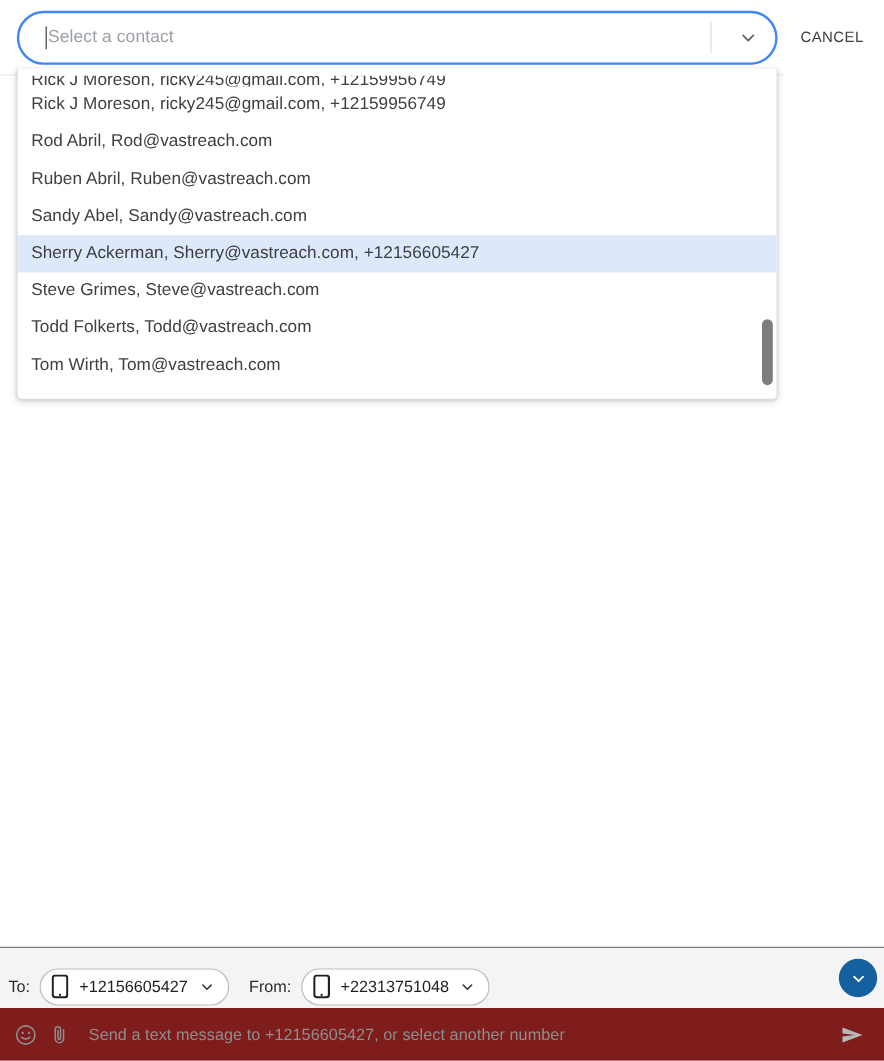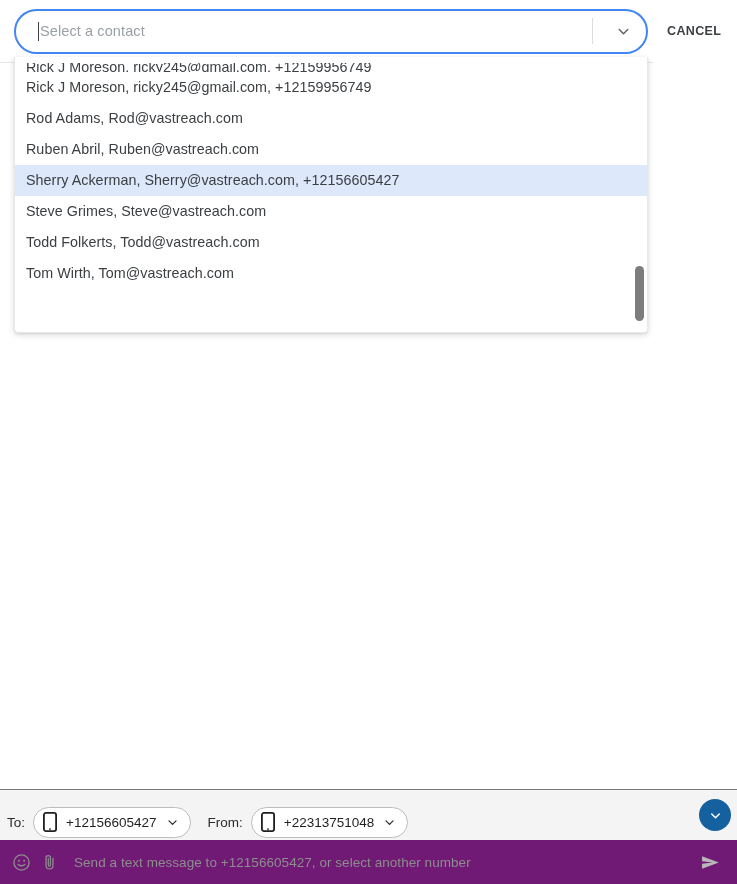--- a/index.html
+++ b/index.html
@@ -69,21 +69,21 @@
     width: 34px; height: 34px;
     flex: 0 0 auto;
     display: flex; align-items: center; justify-content: center;
     margin-right: 6px;
     border-radius: 50%;
     background: transparent;
   }
   .cancel-btn {
     margin-left: 17px;
     font-size: 12.5px;
-    font-weight: bold;
+    font-weight: normal;
     color: #3c4043;
     letter-spacing: .35px;
     white-space: nowrap;
     background: none;
     border: none;
     padding: 6px 2px;
     font-family: "Liberation Sans", sans-serif;
     cursor: pointer;
   }
 
@@ -201,21 +201,21 @@
     align-items: center;
     justify-content: center;
     cursor: pointer;
   }
 
   
   .compose-bar {
     position: absolute;
     left: 0; top: 840px;
     width: 737px; height: 44px;
-    background: #701a75;
+    background: #7f1d1d;
     display: flex;
     align-items: center;
     padding: 0 8px 0 7px;
   }
   .icon-btn {
     width: 28px; height: 28px;
     display: flex; align-items: center; justify-content: center;
     flex: 0 0 auto;
     cursor: pointer;
   }
@@ -263,24 +263,27 @@
     <div class="dropdown-scroll">
 
       <div class="option clipped">
         <span>Rick J Moreson, ricky245@gmail.com, +12159956749</span>
       </div>
 
       <div class="option">
         <span>Rick J Moreson, ricky245@gmail.com, +12159956749</span>
       </div>
       <div class="option">
-        <span>Rod Adams, Rod@vastreach.com</span>
+        <span>Rod Abril, Rod@vastreach.com</span>
       </div>
       <div class="option">
         <span>Ruben Abril, Ruben@vastreach.com</span>
+      </div>
+      <div class="option">
+        <span>Sandy Abel, Sandy@vastreach.com</span>
       </div>
       <div class="option selected">
         <span>Sherry Ackerman, Sherry@vastreach.com, +12156605427</span>
       </div>
       <div class="option">
         <span>Steve Grimes, Steve@vastreach.com</span>
       </div>
       <div class="option">
         <span>Todd Folkerts, Todd@vastreach.com</span>
       </div>

